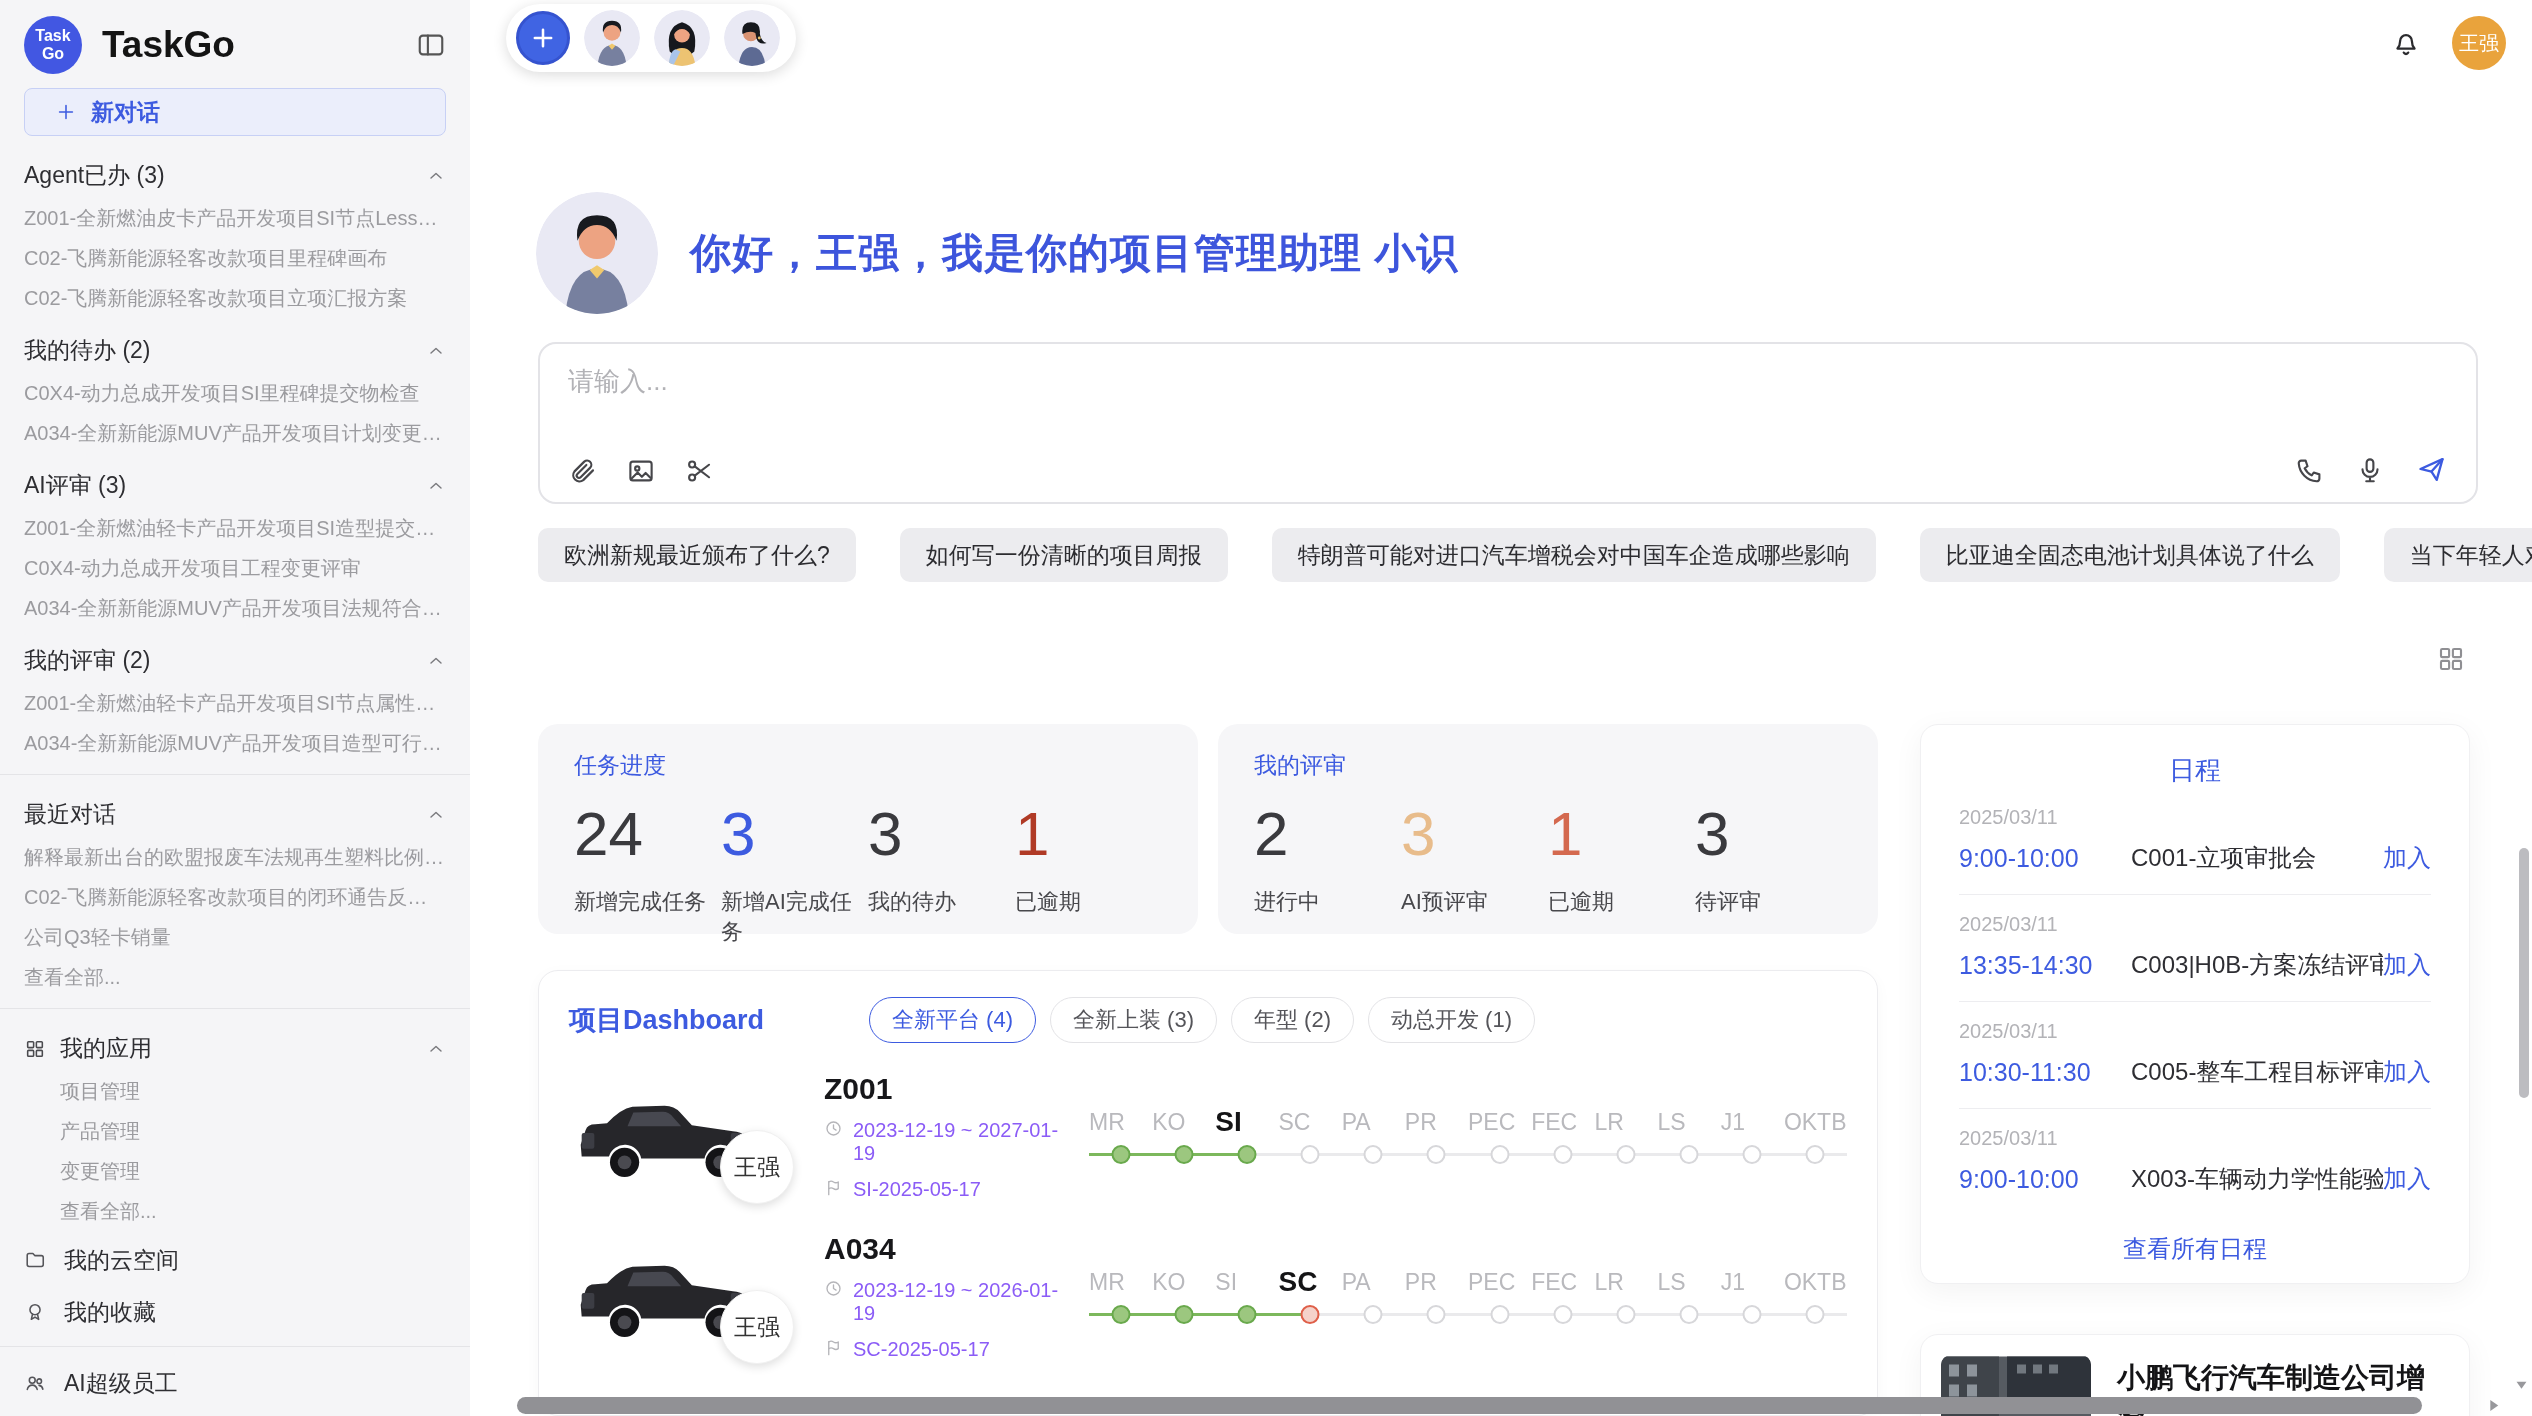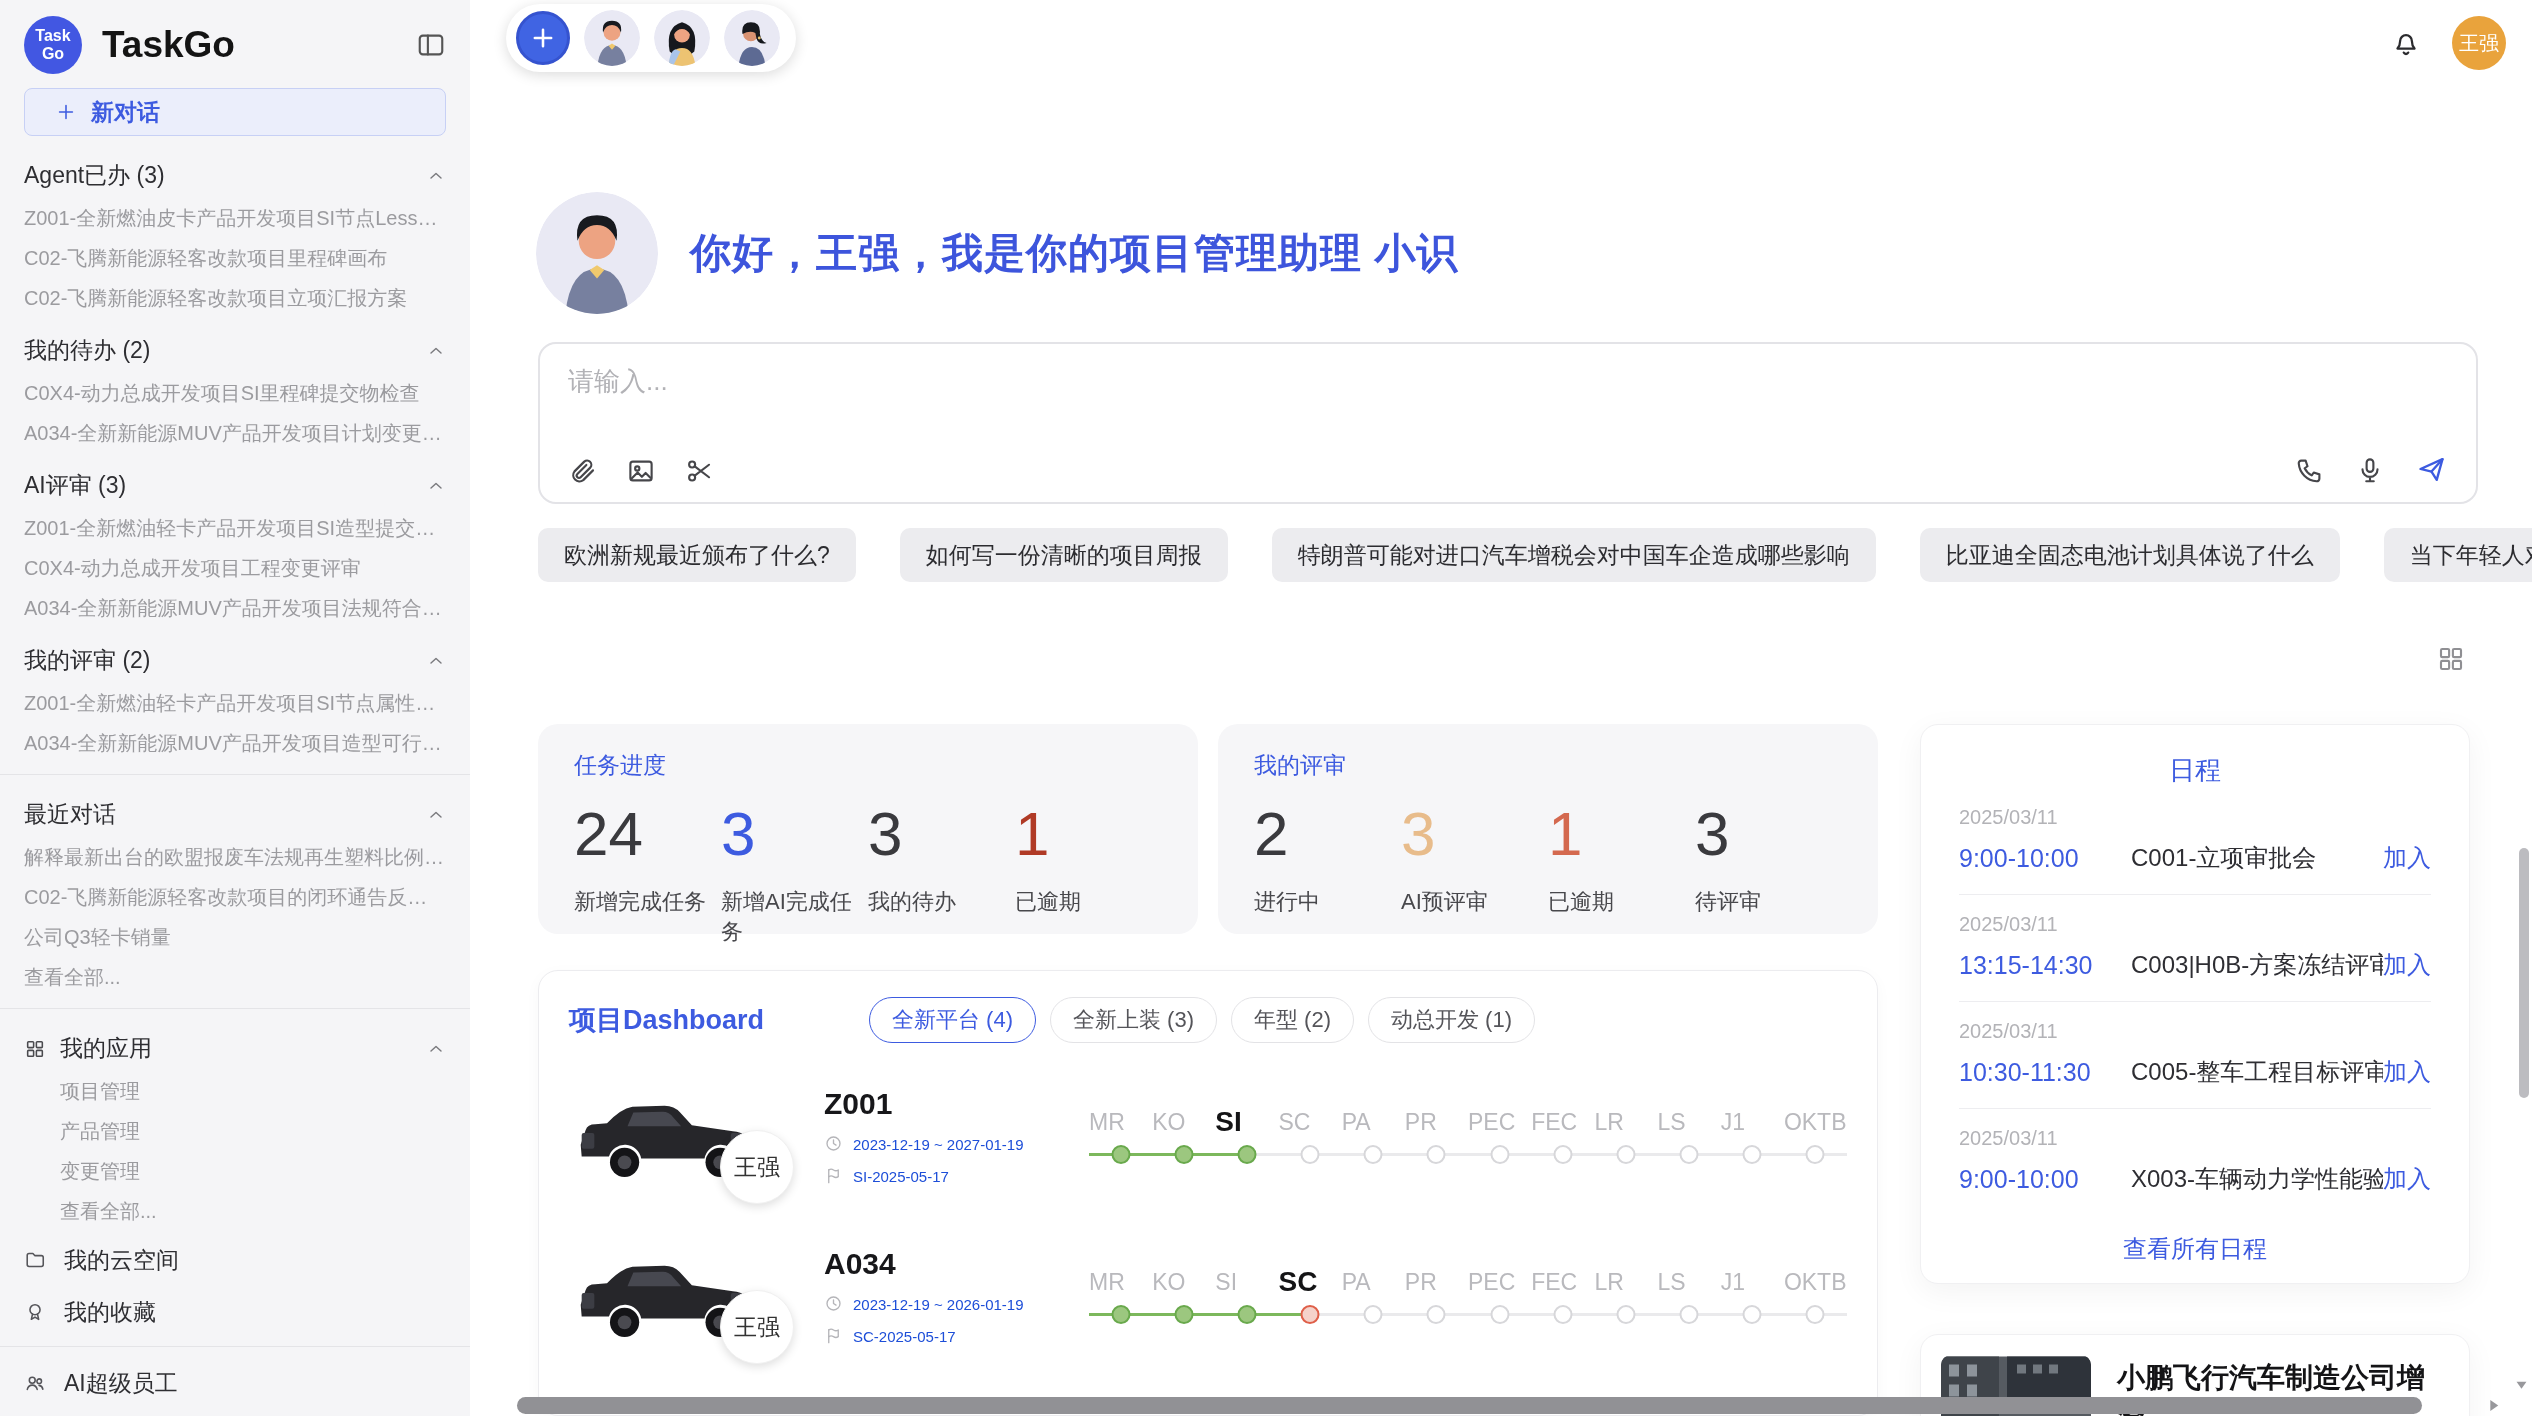--- a/index.html
+++ b/index.html
@@ -98,21 +98,21 @@
   .dash-tab.active{border-color:#3D5BE0;color:#3D5BE0}
   .proj-row{display:flex;align-items:center;padding:0 30px;margin-top:26px;height:134px}
   .proj-img{position:relative;width:195px;height:112px;flex:none}
   .proj-img svg{width:100%;height:100%;display:block}
   .owner-badge{position:absolute;right:-30px;bottom:-12px;width:74px;height:74px;
     border-radius:50%;background:#fff;box-shadow:0 3px 10px rgba(0,0,0,.13);
     border:1px solid #f0f0f0;display:flex;align-items:center;justify-content:center;
     font-size:23px;color:#333}
   .proj-info{margin-left:60px;width:255px;flex:none}
   .proj-code{font-size:30px;font-weight:700;color:#17171a}
-  .proj-meta{margin-top:13px;display:flex;align-items:flex-end;gap:10px;font-size:15px;color:#1d4ed8}
+  .proj-meta{margin-top:13px;display:flex;align-items:flex-start;gap:10px;font-size:20px;color:#8b5cf6}
   .proj-meta .icn{width:19px;height:19px;color:#b5b5b9;flex:none}
   .ms-track{flex:1;display:flex;margin-left:10px}
   .ms-cell{flex:1;text-align:left}
   .ms-label{height:38px;font-size:23px;color:#b9b9bd;line-height:34px;white-space:nowrap}
   .ms-label.current{font-size:28px;font-weight:700;color:#141416}
   .ms-line{position:relative;height:24px}
   .seg{position:absolute;top:10px;height:3px;width:50%;background:#eaeaec}
   .seg.l{left:0}.seg.r{right:0}.seg.on{background:#7cb85c}
   .dot{position:absolute;left:50%;top:2px;width:19px;height:19px;border-radius:50%;
     transform:translateX(-50%);background:#fff;border:2px solid #d7d7da}
@@ -755,21 +755,21 @@
           <div class="evt-date">2025/03/11</div>
           <div class="evt-row">
             <div class="evt-time">9:00-10:00</div>
             <div class="evt-name">C001-立项审批会</div>
             <div class="evt-join">加入</div>
           </div>
         </div>
         <div class="evt">
           <div class="evt-date">2025/03/11</div>
           <div class="evt-row">
-            <div class="evt-time">13:15-14:30</div>
+            <div class="evt-time">13:35-14:30</div>
             <div class="evt-name">C003|H0B-方案冻结评审</div>
             <div class="evt-join">加入</div>
           </div>
         </div>
         <div class="evt">
           <div class="evt-date">2025/03/11</div>
           <div class="evt-row">
             <div class="evt-time">10:30-11:30</div>
             <div class="evt-name">C005-整车工程目标评审</div>
             <div class="evt-join">加入</div>

